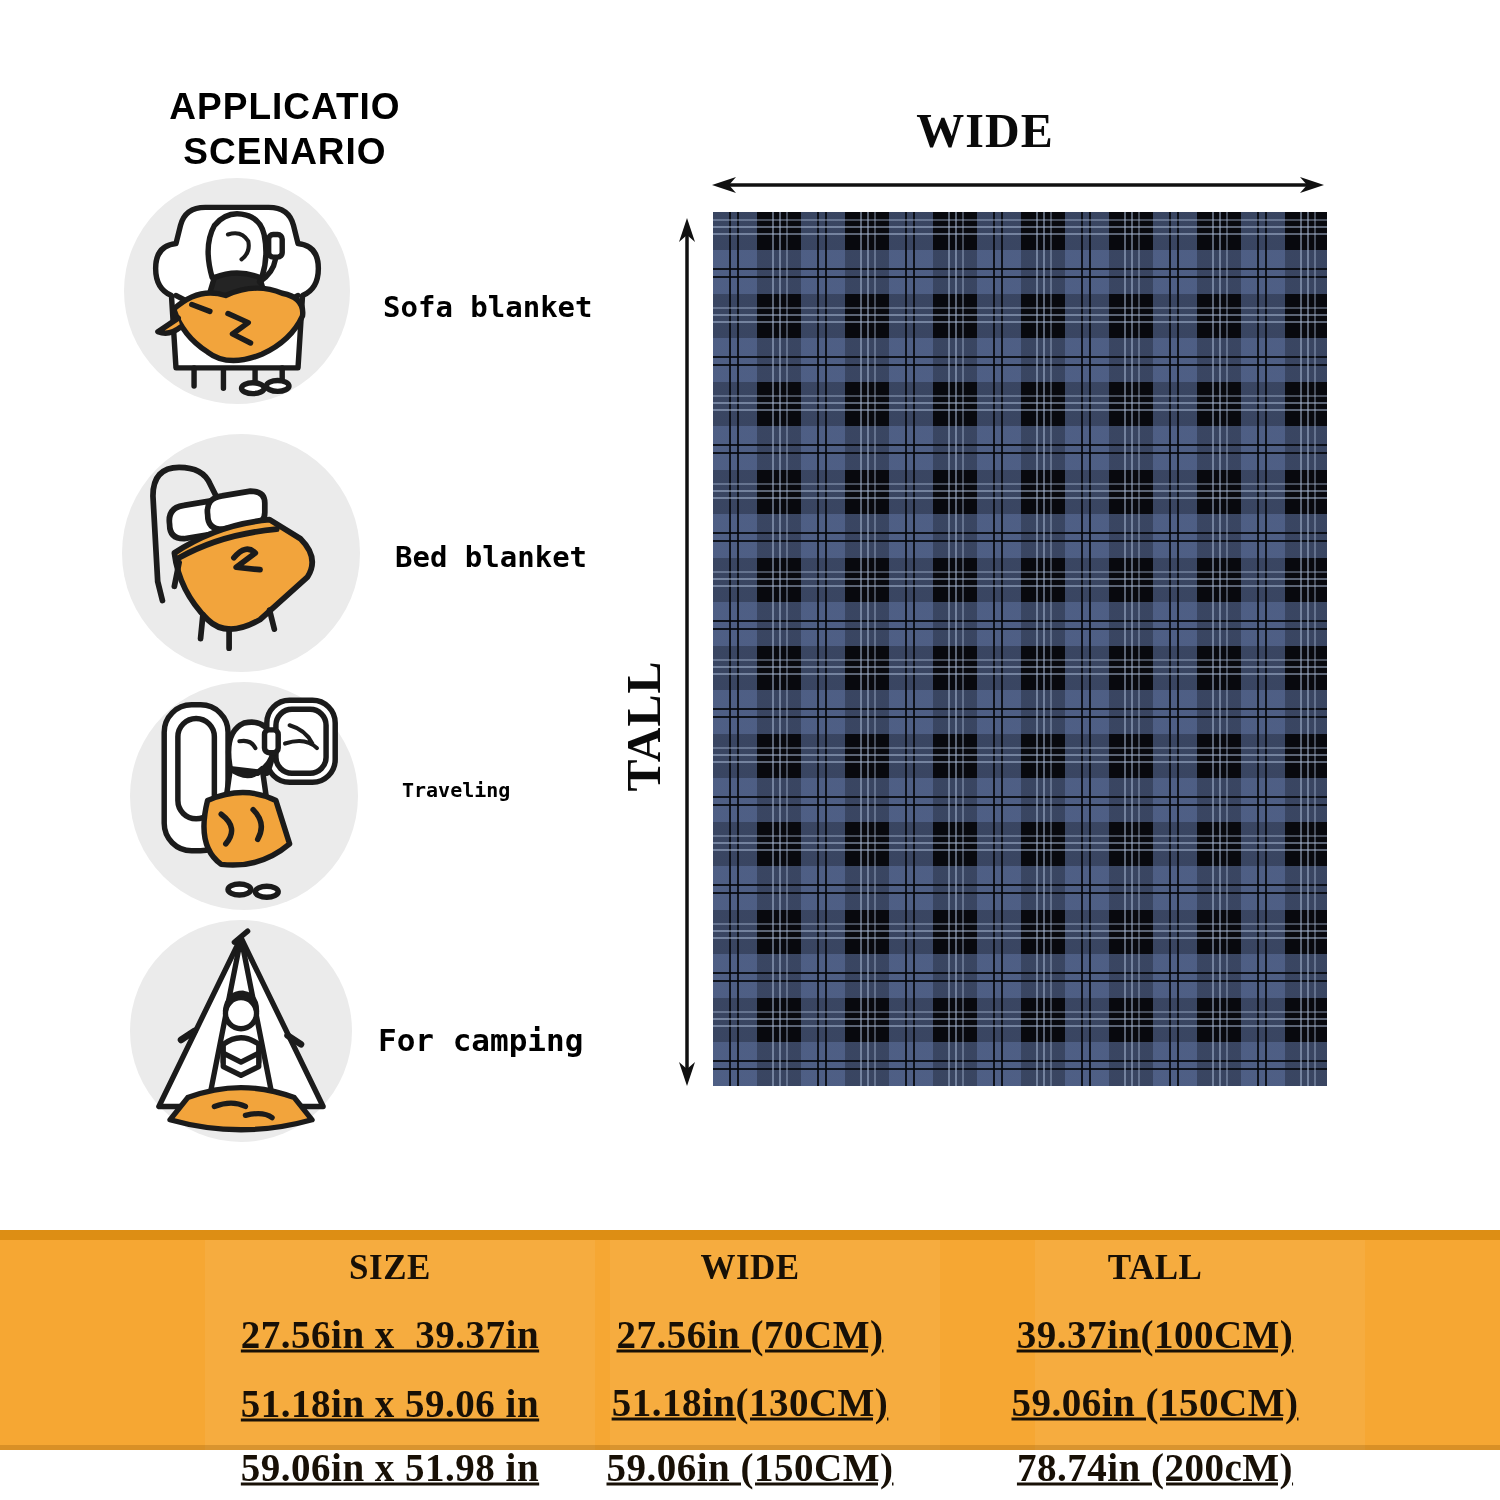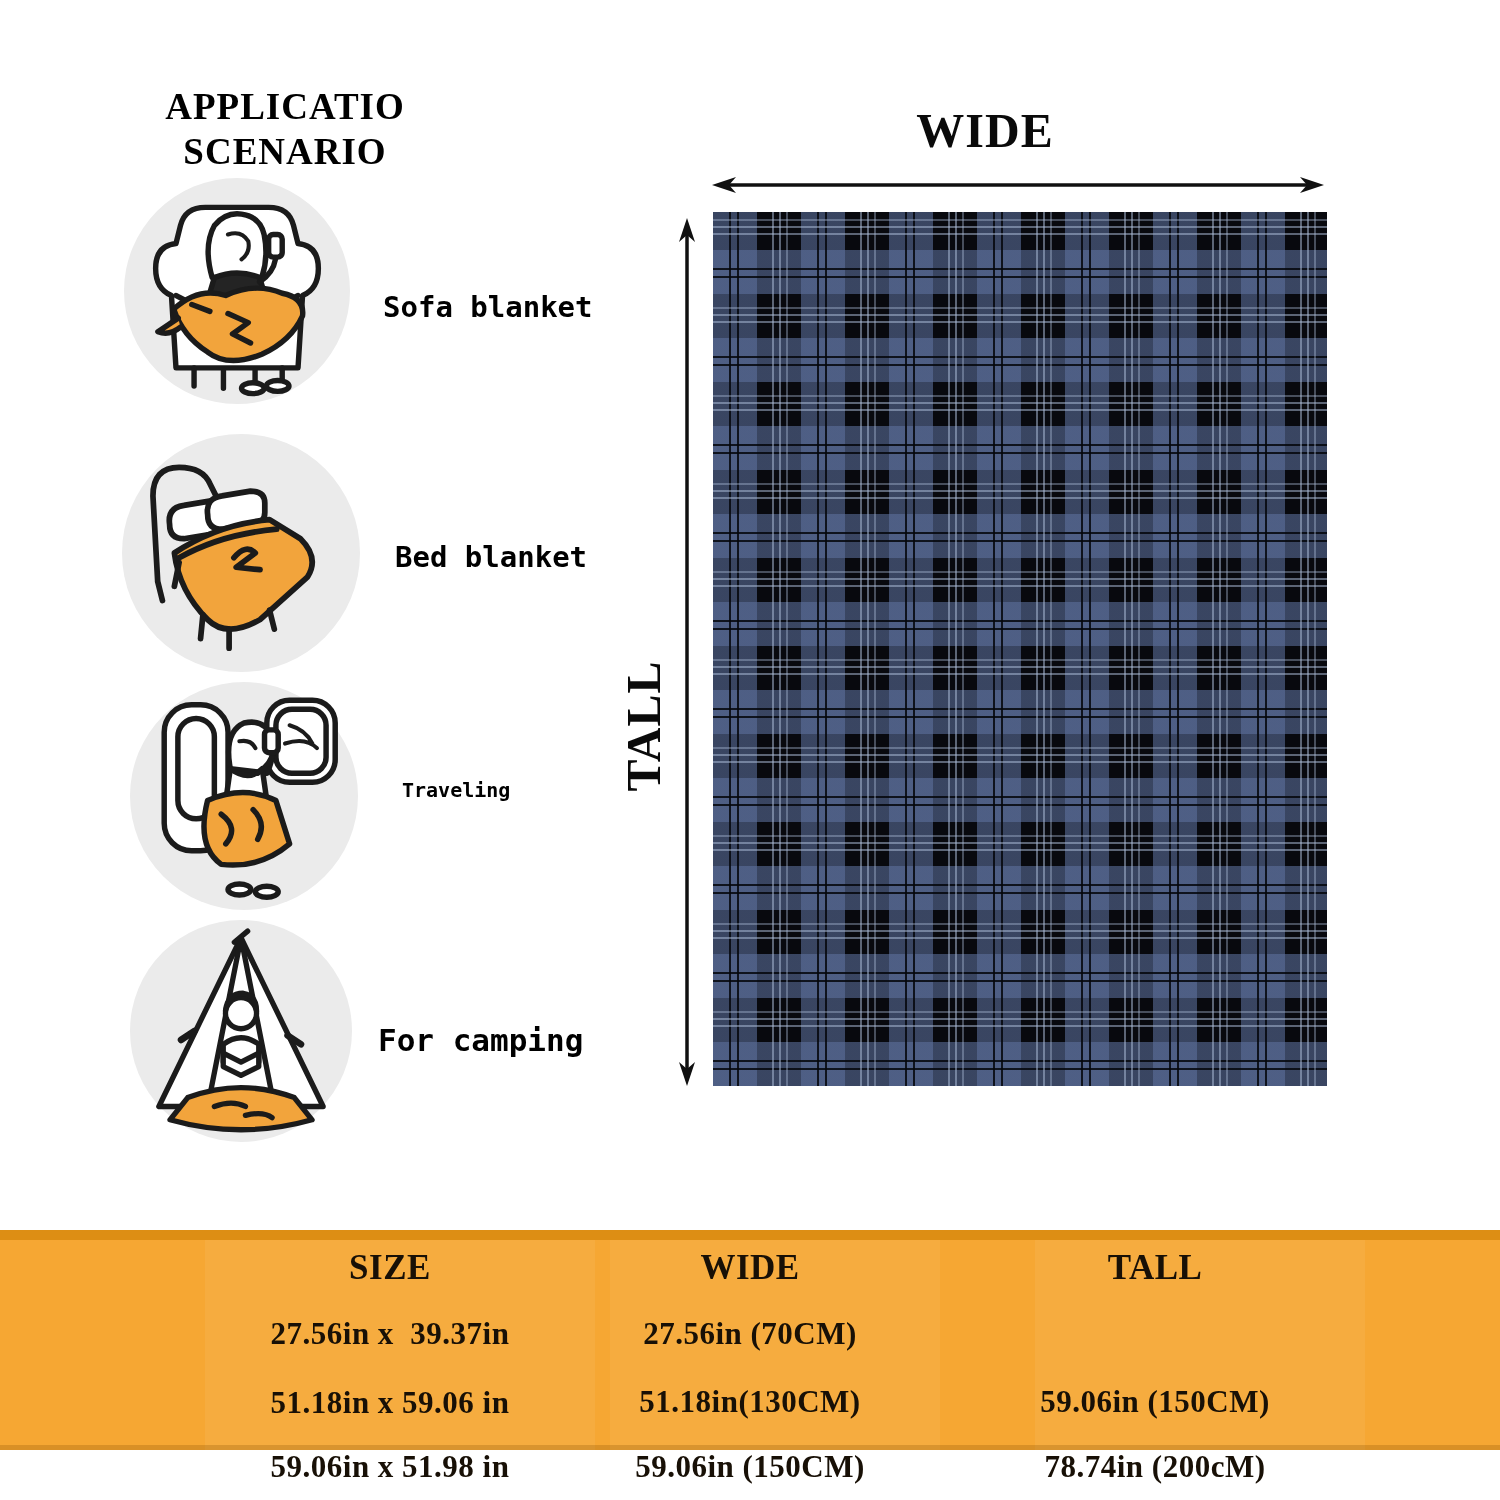--- a/index.html
+++ b/index.html
@@ -1,21 +1,21 @@
 <!DOCTYPE html>
 <html style="--orange: #f2a43c; --table_bg: #f6a733; --table_band: #dd8e14; --plaid_blue: #47587d; --plaid_black: #0b0e16;"><head>
 <meta charset="utf-8">
 <style>
   html,body{margin:0;padding:0;background:#ffffff;}
   .canvas{position:relative;width:1500px;height:1500px;background:#ffffff;overflow:hidden;
           font-family:"Liberation Sans",sans-serif;color:#000;}
 
   
   .app-title{position:absolute;left:80px;top:84px;width:410px;text-align:center;
-             font-family:Liberation Serif, serif;
+             font-family:Liberation Sans, sans-serif;
              font-weight:bold;font-size:37px;line-height:45px;letter-spacing:1px;color:#000;}
   .circle{position:absolute;border-radius:50%;background:#ebebeb;}
   .circle svg{width:100%;height:100%;display:block;}
   .scn-label{position:absolute;transform:translateY(-50%);
              font-family:"DejaVu Sans Mono","Liberation Mono",monospace;
              font-weight:bold;color:#000;white-space:pre;}
 
   
   .dim-label{position:absolute;font-family:"Liberation Serif","DejaVu Serif",serif;
              font-weight:bold;font-size:48px;letter-spacing:1px;color:#0a0a0a;}
@@ -48,21 +48,21 @@
   .size-table::before{content:"";position:absolute;left:0;top:0;width:100%;height:10px;
               background:var(--table_band,#dd8e14);}
   .size-table::after{content:"";position:absolute;left:0;bottom:0;width:100%;height:5px;
               background:rgba(130,75,0,.25);}
   .col-shade{position:absolute;top:10px;height:255px;background:rgba(255,255,255,.06);}
   .tcol{position:absolute;top:0;height:100%;text-align:center;}
   .tcell{position:absolute;left:0;width:100%;transform:translateY(-50%);
          font-family:"Liberation Serif","DejaVu Serif",serif;font-weight:bold;
          color:#181006;white-space:pre;letter-spacing:.5px;}
   .thead{font-size:35px;}
-  .tval{font-size:31px;}
+  .tval{font-size:39px;text-decoration:underline;}
 
   .line-art{stroke:#1b1b1b;stroke-width:2.4;fill:none;stroke-linecap:round;stroke-linejoin:round;}
 </style>
 </head>
 <body>
 
 <div class="canvas">
 
   <div class="app-title">
     <div>APPLICATIO</div>
@@ -180,18 +180,19 @@
 
     <div class="tcol" style="left:570px;width:360px;">
       <div class="tcell thead" style="top:38px;">WIDE</div>
       <div class="tcell tval" style="top:104px;">27.56in (70CM)</div>
       <div class="tcell tval" style="top:172px;">51.18in(130CM)</div>
       <div class="tcell tval" style="top:237px;">59.06in (150CM)</div>
     </div>
 
     <div class="tcol" style="left:970px;width:370px;">
       <div class="tcell thead" style="top:38px;">TALL</div>
+      <div class="tcell tval" style="top:104px;">39.37in(100CM)</div>
       <div class="tcell tval" style="top:172px;">59.06in (150CM)</div>
       <div class="tcell tval" style="top:237px;">78.74in (200cM)</div>
     </div>
   </div>
 
 </div>
 
 </body></html>

